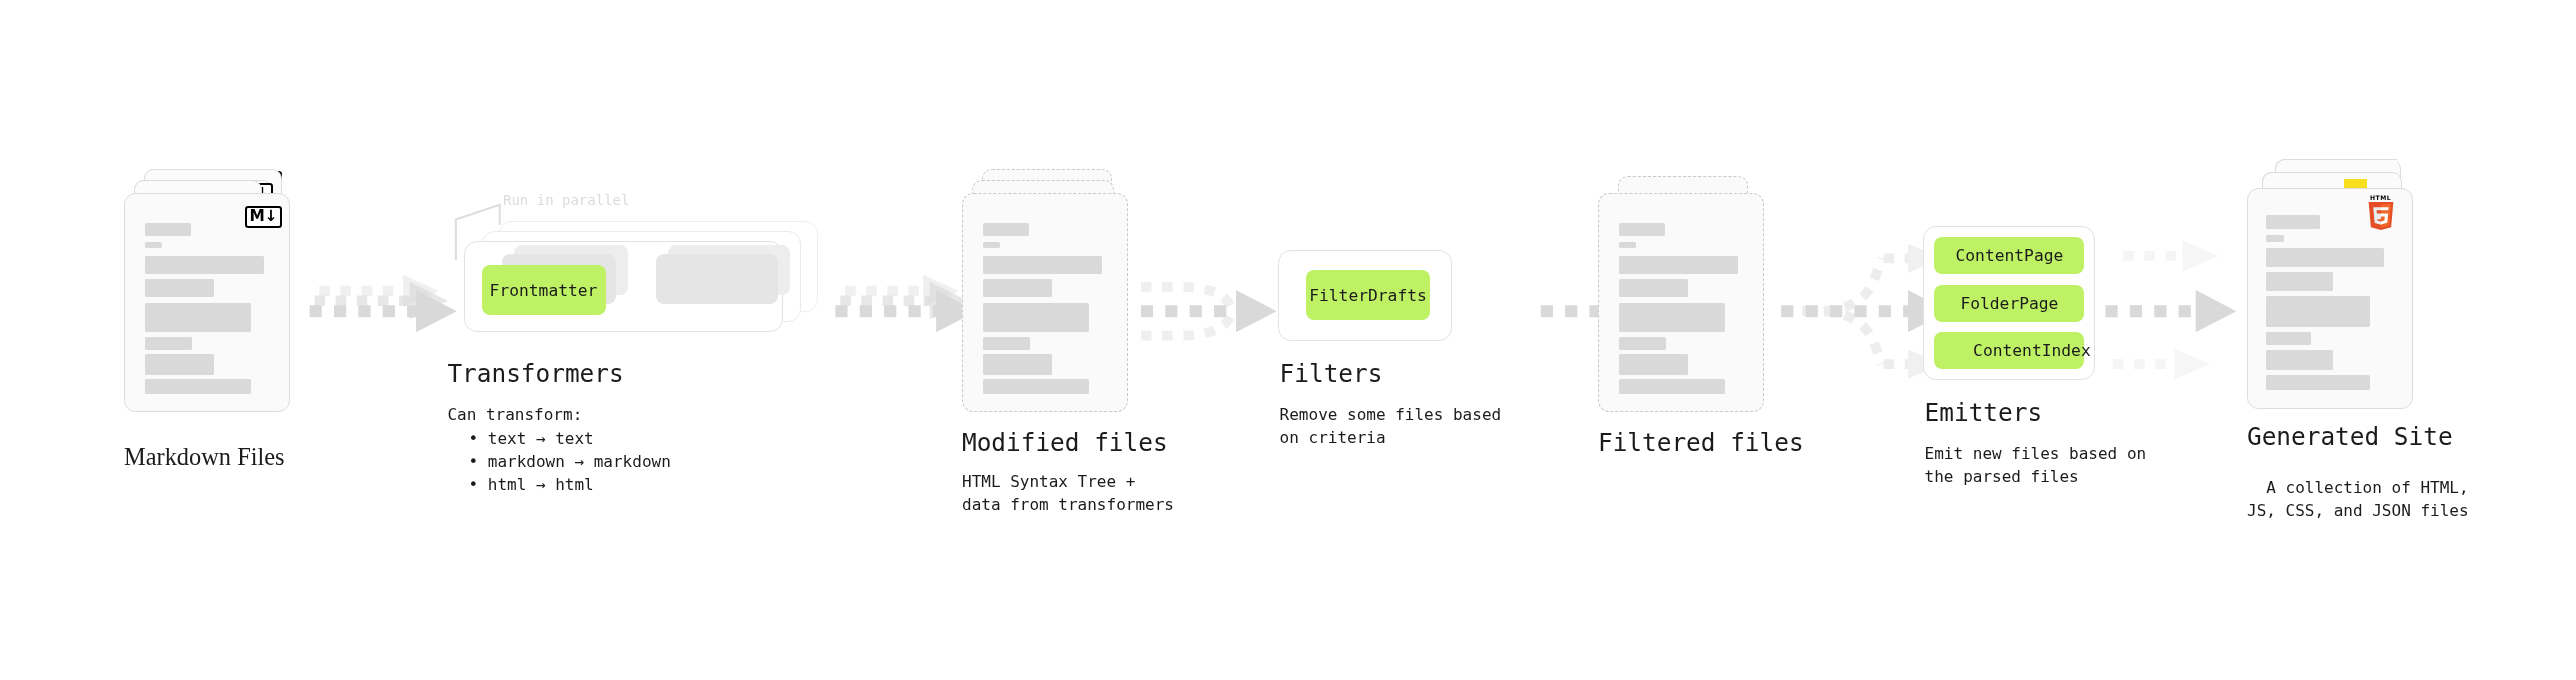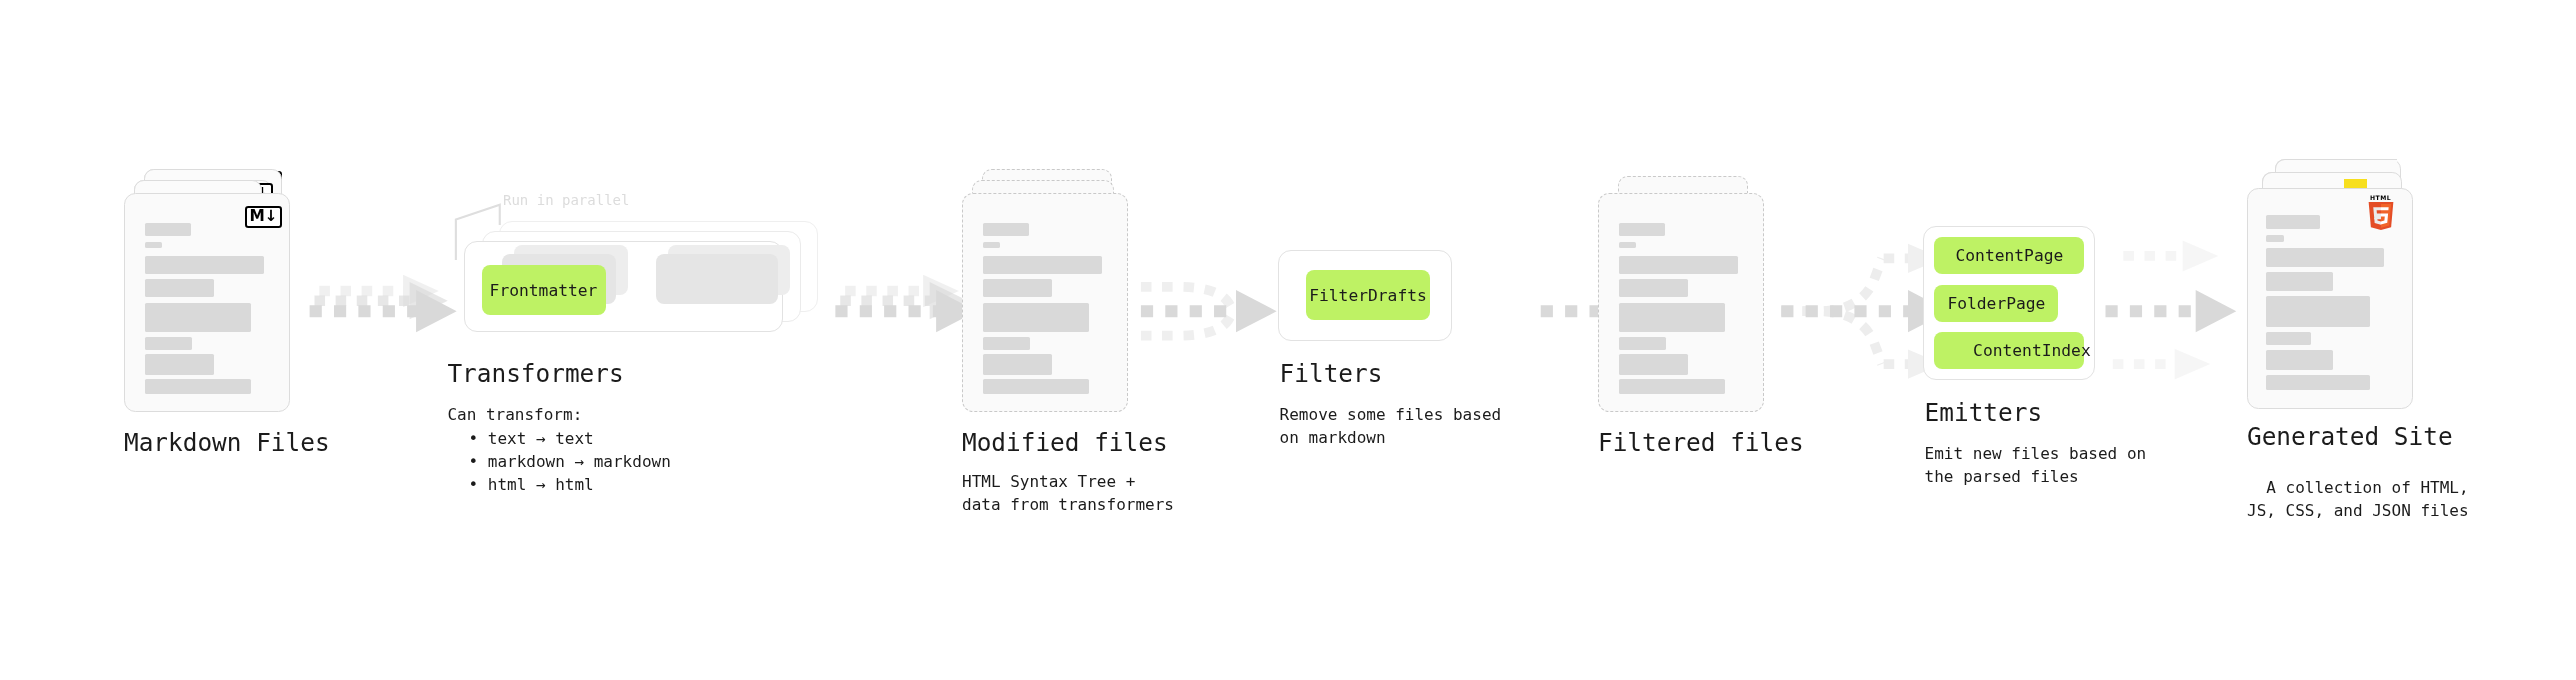--- a/index.html
+++ b/index.html
@@ -250,21 +250,21 @@
         <div class="skel" style="left:19.5px; top:62px; width:119px; height:18px;"></div>
         <div class="skel" style="left:19.5px; top:85px; width:69px; height:18px;"></div>
         <div class="skel" style="left:19.5px; top:109px; width:106px; height:29px;"></div>
         <div class="skel" style="left:19.5px; top:143px; width:47px; height:12.2px;"></div>
         <div class="skel" style="left:19.5px; top:160px; width:69px; height:20.3px;"></div>
         <div class="skel" style="left:19.5px; top:185px; width:106px; height:14.6px;"></div>
       </div>
       <div class="md-badge" style="left:121px; top:37px; width:37px; height:22px; font-size:15.4px;">M↓</div>
     </div>
 
-    <div class="stage-title" style="margin-top:15px;">Markdown Files</div>
+    <div class="stage-title" style="margin-top:30px;font-family:Liberation Serif, serif;">Markdown Files</div>
   </div>
 
   <div class="stage" style="left:449px; top:195px;">
     <div style="position:relative; width:382px; height:163px;">
 
       <div class="parallel-label" style="left:54px; top:-3.3px;">Run in parallel</div>
 
       <div class="plugin-frame" style="left:50px; top:26px; width:319px; height:91px; border-color:#efefef;"></div>
       <div class="plugin-frame" style="left:32.5px; top:36px; width:319px; height:91px; border-color:#ebebeb;"></div>
       <div class="plugin-frame" style="left:14.6px; top:46px; width:319px; height:91px; border-color:#e2e2e2;"></div>
@@ -307,21 +307,21 @@
 data from transformers</div>
   </div>
 
   <div class="stage" style="left:1278px; top:250px;">
     <div style="position:relative; width:179px; height:91px;">
       <div class="plugin-frame" style="left:0px; top:0px; width:174px; height:91px;"></div>
       <div class="chip" style="left:28px; top:20.3px; width:124px; height:50px;">FilterDrafts</div>
     </div>
     <div class="stage-title" style="margin-top:18px; margin-left:1.6px;">Filters</div>
     <div class="stage-sub" style="margin-top:14.6px; margin-left:1.6px;">Remove some files based
-on markdown</div>
+on criteria</div>
   </div>
 
   <div class="stage" style="left:1598px; top:169px;">
     <div class="doc-stack" style="width:187px;height:244px;">
       <div class="doc-card dashed" style="left:20.3px; top:6.5px; width:130px; height:45px; border-radius:9.8px;"></div>
       <div class="doc-card dashed" style="left:0px; top:24.4px; width:166px; height:219px;">
         <div class="skel" style="left:19.5px; top:29px; width:46px; height:12.2px;"></div>
         <div class="skel" style="left:19.5px; top:48px; width:17px; height:5.7px;"></div>
         <div class="skel" style="left:19.5px; top:62px; width:119px; height:18px;"></div>
         <div class="skel" style="left:19.5px; top:85px; width:69px; height:18px;"></div>
@@ -331,21 +331,21 @@
         <div class="skel" style="left:19.5px; top:185px; width:106px; height:14.6px;"></div>
       </div>
     </div>
     <div class="stage-title" style="margin-top:14.6px;">Filtered files</div>
   </div>
 
   <div class="stage" style="left:1923px; top:226px;">
     <div style="position:relative; width:187px; height:154px;">
       <div class="plugin-frame" style="left:0px; top:0px; width:172px; height:154px;"></div>
       <div class="chip" style="left:11.4px; top:11.4px; width:150px; height:37px;">ContentPage</div>
-      <div class="chip" style="left:11.4px; top:59px; width:124px; height:37px;">FolderPage</div>
+      <div class="chip" style="left:11.4px; top:59px; width:150px; height:37px;">FolderPage</div>
       <div class="chip" style="left:11.4px; top:106px; width:150px; height:37px;padding-left:45px;">ContentIndex</div>
     </div>
     <div class="stage-title" style="margin-top:18px; margin-left:1.6px;">Emitters</div>
     <div class="stage-sub" style="margin-top:14.6px; margin-left:1.6px;">Emit new files based on
 the parsed files</div>
   </div>
 
   <div class="stage" style="left:2247px; top:159px;">
     <div class="doc-stack" style="width:211px;height:252px;">
 

